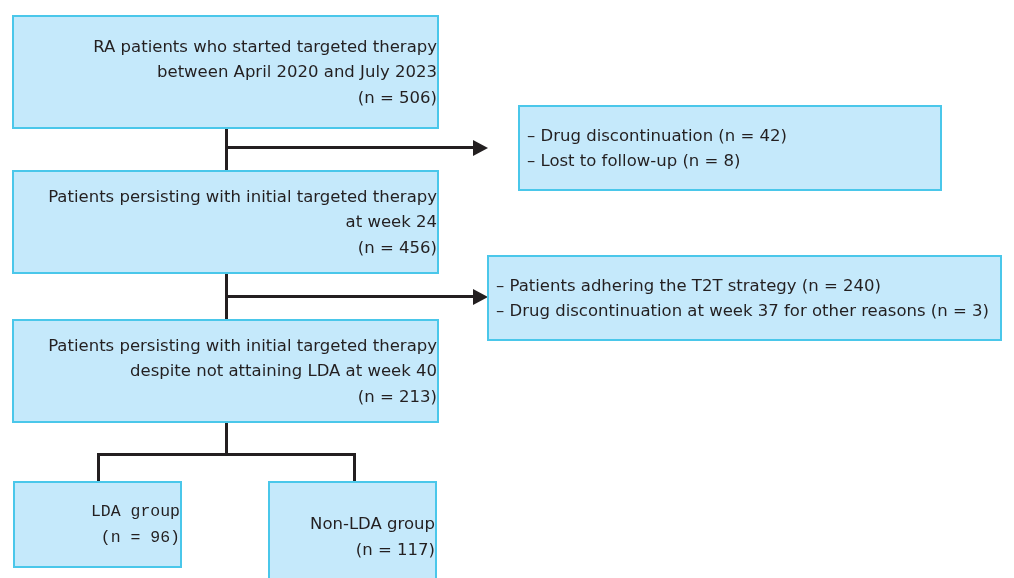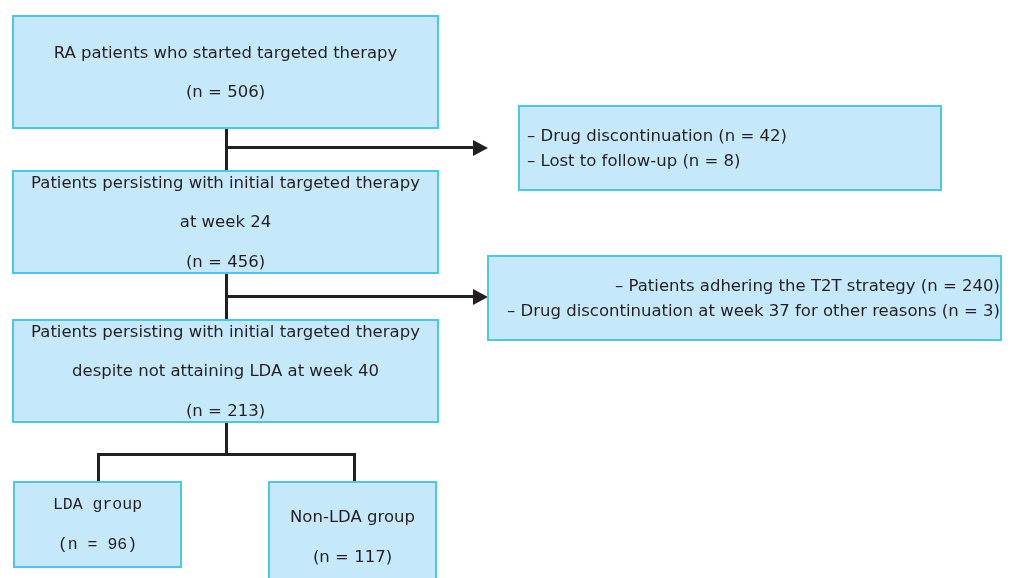--- a/index.html
+++ b/index.html
@@ -21,23 +21,22 @@
     background: #c5e9fb;
     border: 2.5px solid #4ac7ea;
     color: #231f20;
     font-size: 16.5px;
     line-height: 1.52;
     display: flex;
     flex-direction: column;
     justify-content: center;
   }
   .node.center {
-    align-items: center;
+    align-items: flex-end;
     text-align: center;
-    gap: 14px;
   }
   .node.left {
     align-items: flex-start;
     text-align: left;
     padding-left: 7px;
   }
   .node .line {
     white-space: nowrap;
   }
   .connector {
@@ -53,20 +52,21 @@
     border-left: 15px solid #231f20;
   }
 </style>
 </head>
 <body>
 
 <div id="flow-root">
 
   <div class="node center" style="left:12px; top:15px; width:427px; height:114px;">
     <div class="line">RA patients who started targeted therapy</div>
+    <div class="line">between April 2020 and July 2023</div>
     <div class="line">(n = 506)</div>
   </div>
 
   <div class="connector" style="left:225px; top:129px; width:3px; height:42px;"></div>
 
   <div class="connector" style="left:225px; top:146px; width:252px; height:3px;"></div>
   <div class="arrowhead" style="left:473px; top:139.5px;"></div>
 
   <div class="node left" style="left:487px; top:105px; width:424px; height:86px;margin-left:31px;">
     <div class="line">– Drug discontinuation (n = 42)</div>
@@ -77,21 +77,21 @@
     <div class="line">Patients persisting with initial targeted therapy</div>
     <div class="line">at week 24</div>
     <div class="line">(n = 456)</div>
   </div>
 
   <div class="connector" style="left:225px; top:274px; width:3px; height:46px;"></div>
 
   <div class="connector" style="left:225px; top:295px; width:252px; height:3px;"></div>
   <div class="arrowhead" style="left:473px; top:288.5px;"></div>
 
-  <div class="node left" style="left:487px; top:255px; width:515px; height:86px;align-items:flex-end;">
+  <div class="node left" style="left:487px; top:255px; width:515px; height:86px;">
     <div class="line">– Patients adhering the T2T strategy (n = 240)</div>
     <div class="line">– Drug discontinuation at week 37 for other reasons (n = 3)</div>
   </div>
 
   <div class="node center" style="left:12px; top:319px; width:427px; height:104px;">
     <div class="line">Patients persisting with initial targeted therapy</div>
     <div class="line">despite not attaining LDA at week 40</div>
     <div class="line">(n = 213)</div>
   </div>
 

